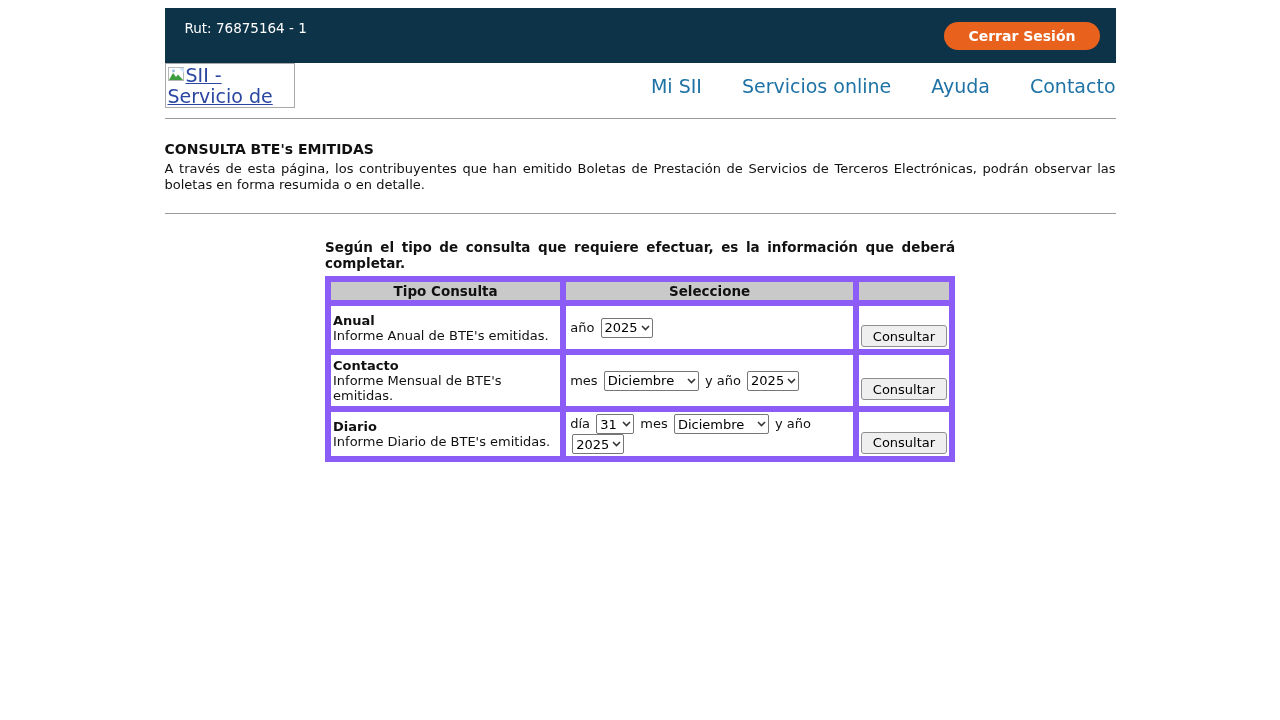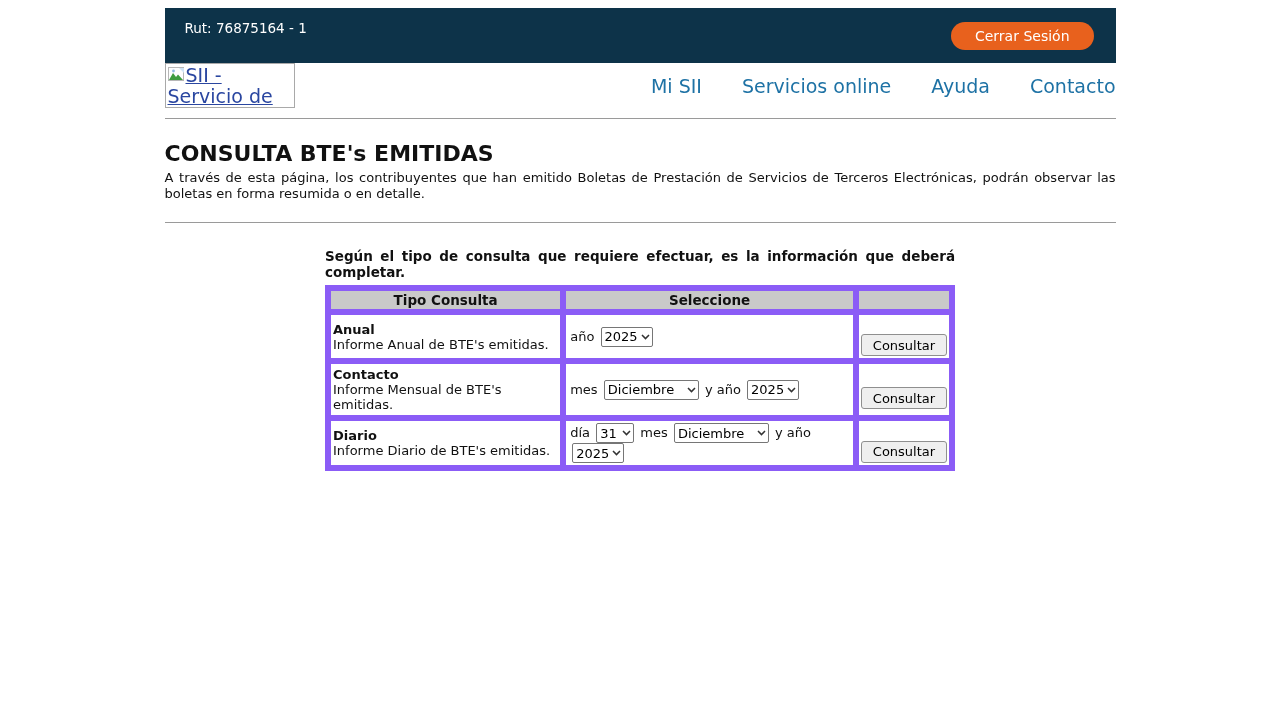--- a/index.html
+++ b/index.html
@@ -18,30 +18,31 @@
     background: #0d3349;
   }
   .rut {
     position: absolute;
     left: 20px; top: 12px;
     color: #ffffff;
     font-size: 13.5px;
   }
   .logout-btn {
     position: absolute;
-    right: 22px; top: 50%;
+    right: 16px; top: 50%;
     transform: translateY(-50%);
     background: #e8611d;
     color: #ffffff;
     border: none;
     border-radius: 15px;
     padding: 6px 24px;
     font-size: 14px;
     font-family: inherit;
     cursor: pointer;
+    font-weight: bold;
   }
 
   
   .header-row {
     display: flex;
     justify-content: space-between;
     align-items: center;
   }
   .logo-box {
     display: block;
@@ -67,21 +68,21 @@
   }
 
   hr.rule {
     border: none;
     border-top: 1px solid #9a9a9a;
     margin: 10px 0 0 0;
   }
 
   
   h1.page-title {
-    font-size: 22px;
+    font-size: 14px;
     font-weight: bold;
     margin: 22px 0 4px 0;
     color: #111;
   }
   p.page-desc {
     margin: 0;
     font-size: 13px;
     line-height: 15.5px;
     text-align: justify;
   }

